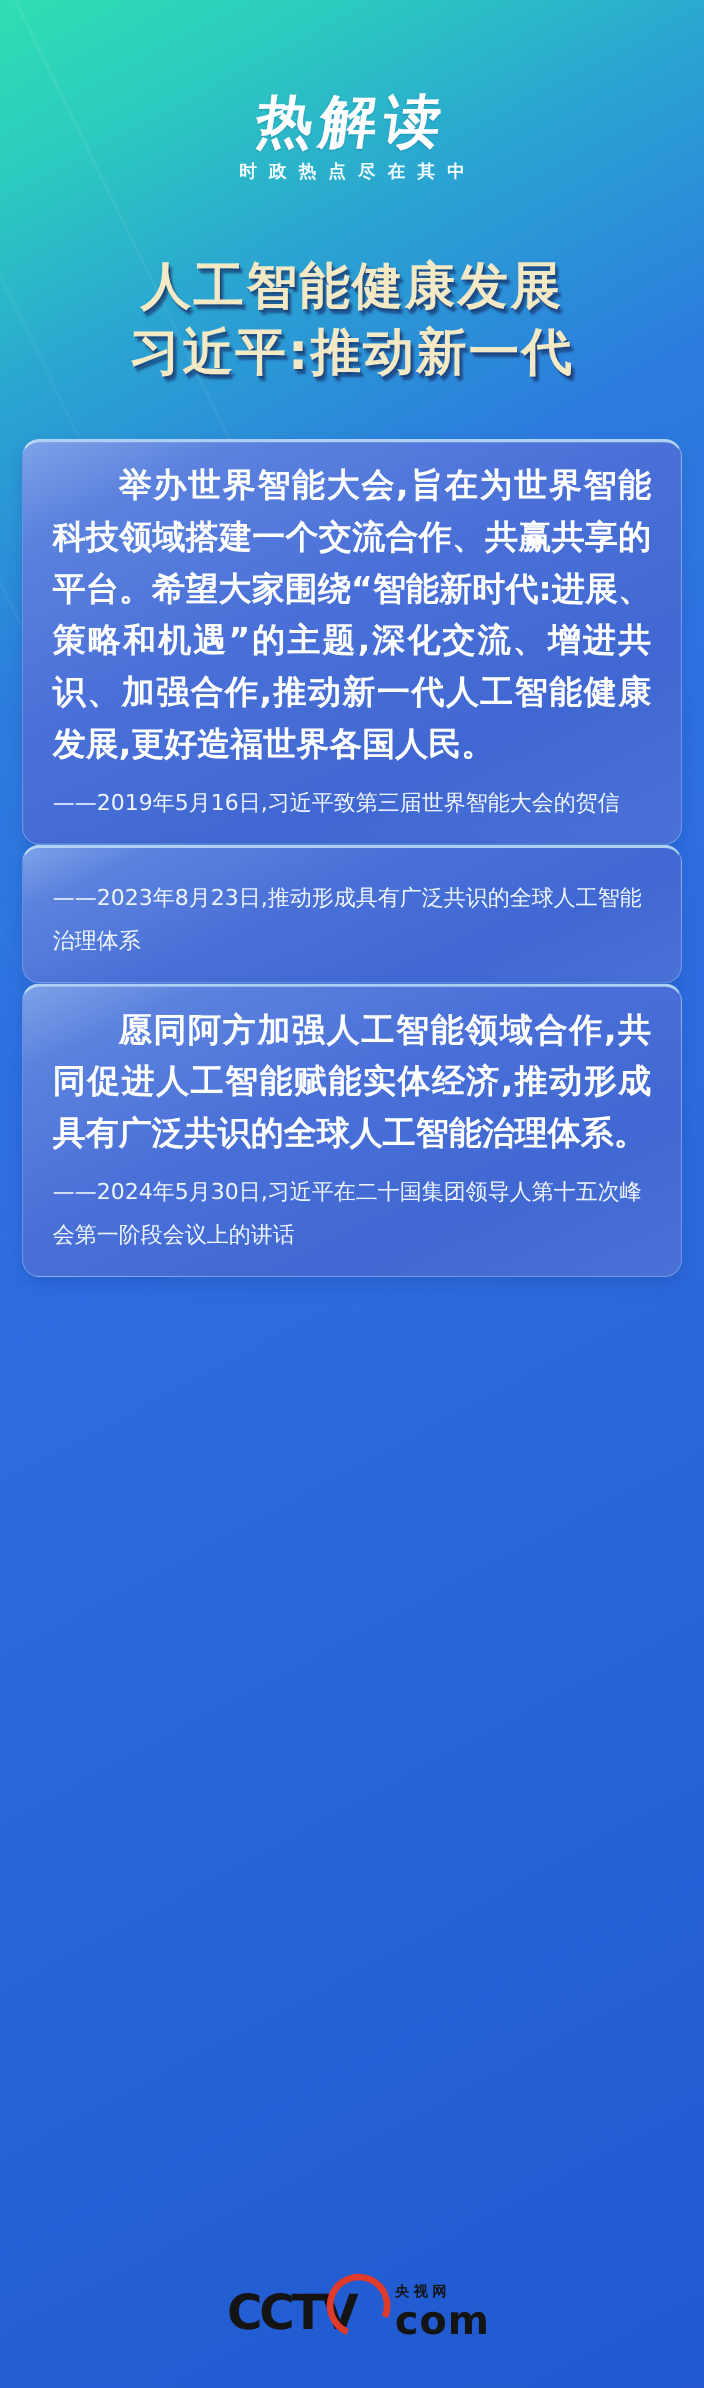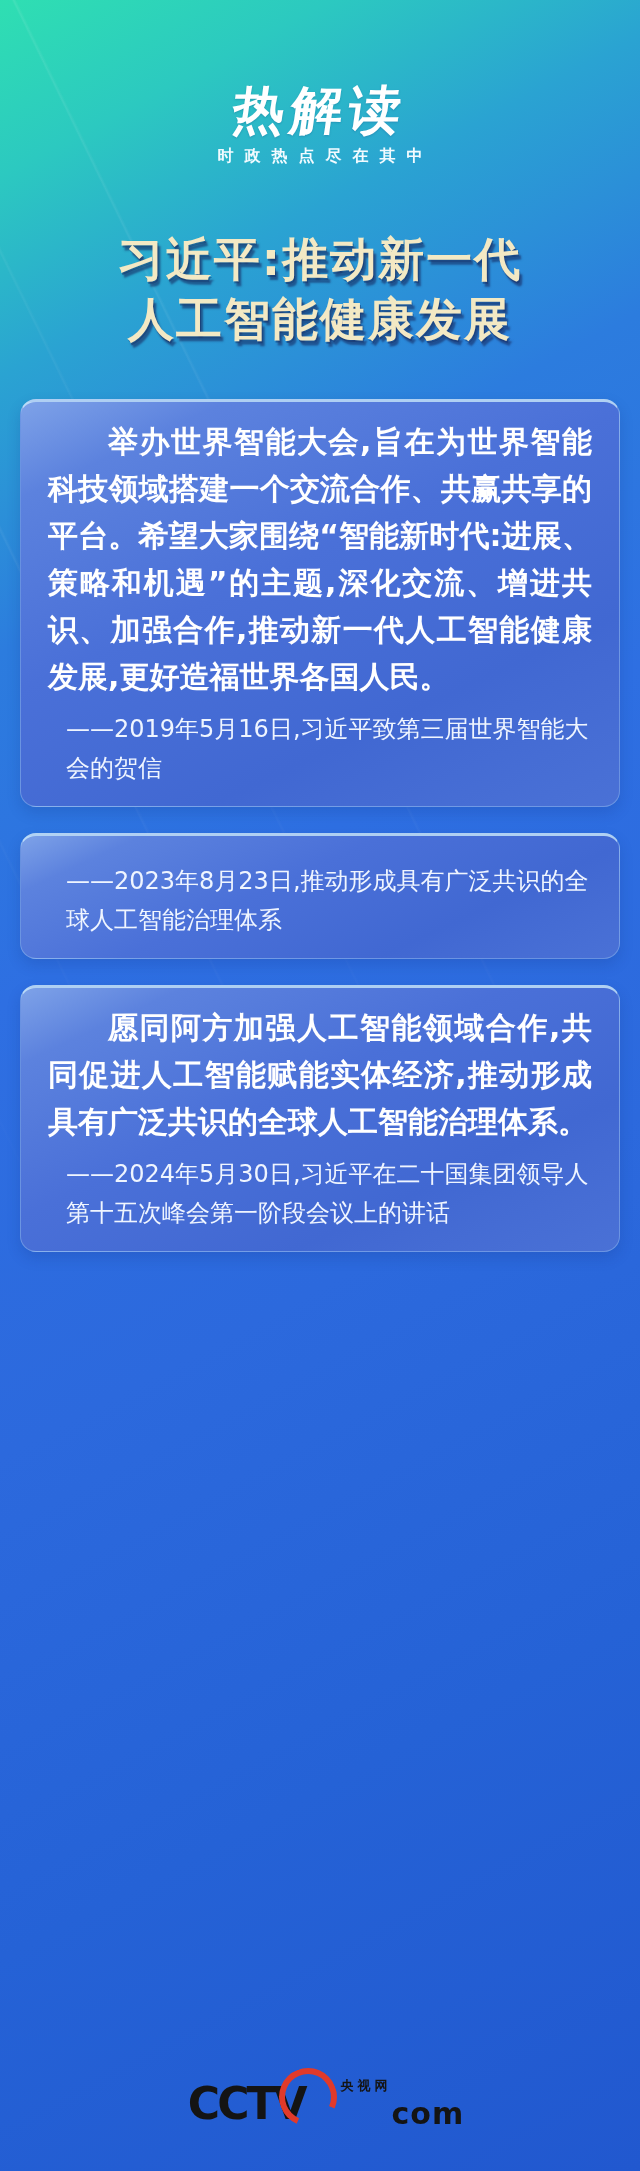--- a/index.html
+++ b/index.html
@@ -40,40 +40,40 @@
     position:relative;
     margin-top:62px;text-align:center;
     font-size:46px;line-height:60px;font-weight:900;
     letter-spacing:2px;
     color:#F3E9C4;
     text-shadow:3px 5px 2px rgba(23,42,96,0.60), 1px 2px 0 rgba(23,42,96,0.45);
   }
   .cards{
     position:relative;
     margin:50px 20px 0 20px;
-    display:flex;flex-direction:column;gap:26px;
+    display:flex;flex-direction:column;
   }
   .card{
     border-radius:16px;
     padding:16px 27px 18px 27px;
     background:linear-gradient(155deg, #7EA2E8 0%, #5C82DE 14%, #4A70D8 42%, #4168D2 72%, #4A71D6 100%);
     border:1px solid rgba(160,205,245,0.40);
     border-top:3px solid rgba(205,236,252,0.78);
     box-shadow:0 6px 14px rgba(18,46,120,0.18);
   }
   .quote{
     margin:0;
     color:#FFFFFF;
     font-size:30px;line-height:47px;font-weight:700;
     text-indent:2em;text-align:justify;
   }
   .source{
-    margin:10px 0 0 18px;
+    margin:10px 0 0 0;
     color:#EFF5FF;
-    font-size:24px;line-height:39px;font-weight:400;
+    font-size:20px;line-height:39px;font-weight:400;
     text-align:left;
   }
   .footer{
     position:absolute;left:12px;right:0;bottom:42px;
     display:flex;justify-content:center;align-items:center;
   }
   .cctv-logo{display:flex;align-items:center;}
   .cctv-word{
     color:#141414;
     font-size:44px;font-weight:900;letter-spacing:-3px;
@@ -82,44 +82,44 @@
   .cctv-arc{
     display:inline-block;
     width:46px;height:46px;
     border:6px solid #E03A2B;
     border-bottom-color:transparent;
     border-radius:50%;
     transform:rotate(-22deg);
     margin-left:-26px;margin-right:-30px;
     margin-top:-14px;
   }
-  .cctv-col{display:flex;flex-direction:row;align-items:flex-start;margin-left:34px;text-align:center;}
+  .cctv-col{display:flex;flex-direction:column;align-items:flex-start;margin-left:34px;text-align:center;}
   .cctv-cn{
     color:#141414;
     font-size:13px;font-weight:700;letter-spacing:4px;line-height:1.1;
   }
   .cctv-com{
     color:#141414;
-    font-size:30px;font-weight:800;line-height:1;margin-top:20px;letter-spacing:1px;
+    font-size:36px;font-weight:800;line-height:1;margin-top:2px;letter-spacing:1px;
   }
 </style>
 </head>
 <body>
 
 <div class="page">
   <div class="streaks"></div>
 
   <div class="header">
     <div class="logo">热解读</div>
     <div class="tagline">时政热点尽在其中</div>
   </div>
 
   <div class="title-block">
+    <div>人工智能健康发展</div>
     <div>习近平:推动新一代</div>
-    <div>人工智能健康发展</div>
   </div>
 
   <div class="cards">
     <div class="card">
       <p class="quote">举办世界智能大会,旨在为世界智能科技领域搭建一个交流合作、共赢共享的平台。希望大家围绕“智能新时代:进展、策略和机遇”的主题,深化交流、增进共识、加强合作,推动新一代人工智能健康发展,更好造福世界各国人民。</p>
       <p class="source">——2019年5月16日,习近平致第三届世界智能大会的贺信</p>
     </div>
     <div class="card">
       <p class="source">——2023年8月23日,推动形成具有广泛共识的全球人工智能治理体系</p>
     </div>

